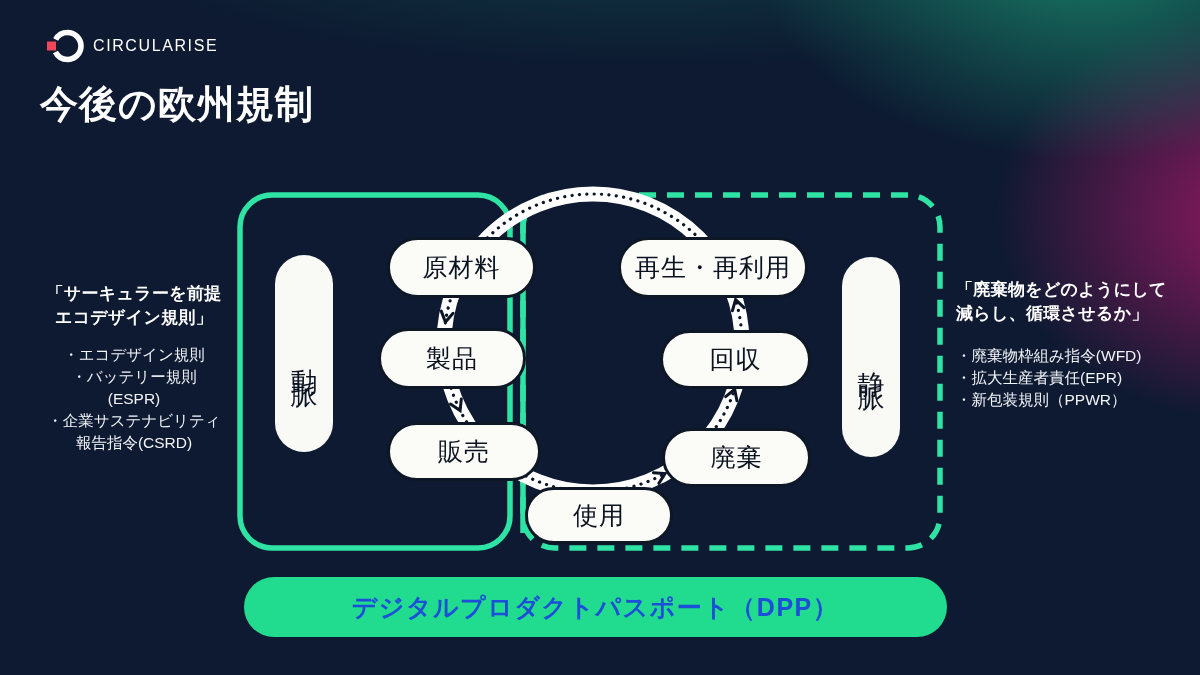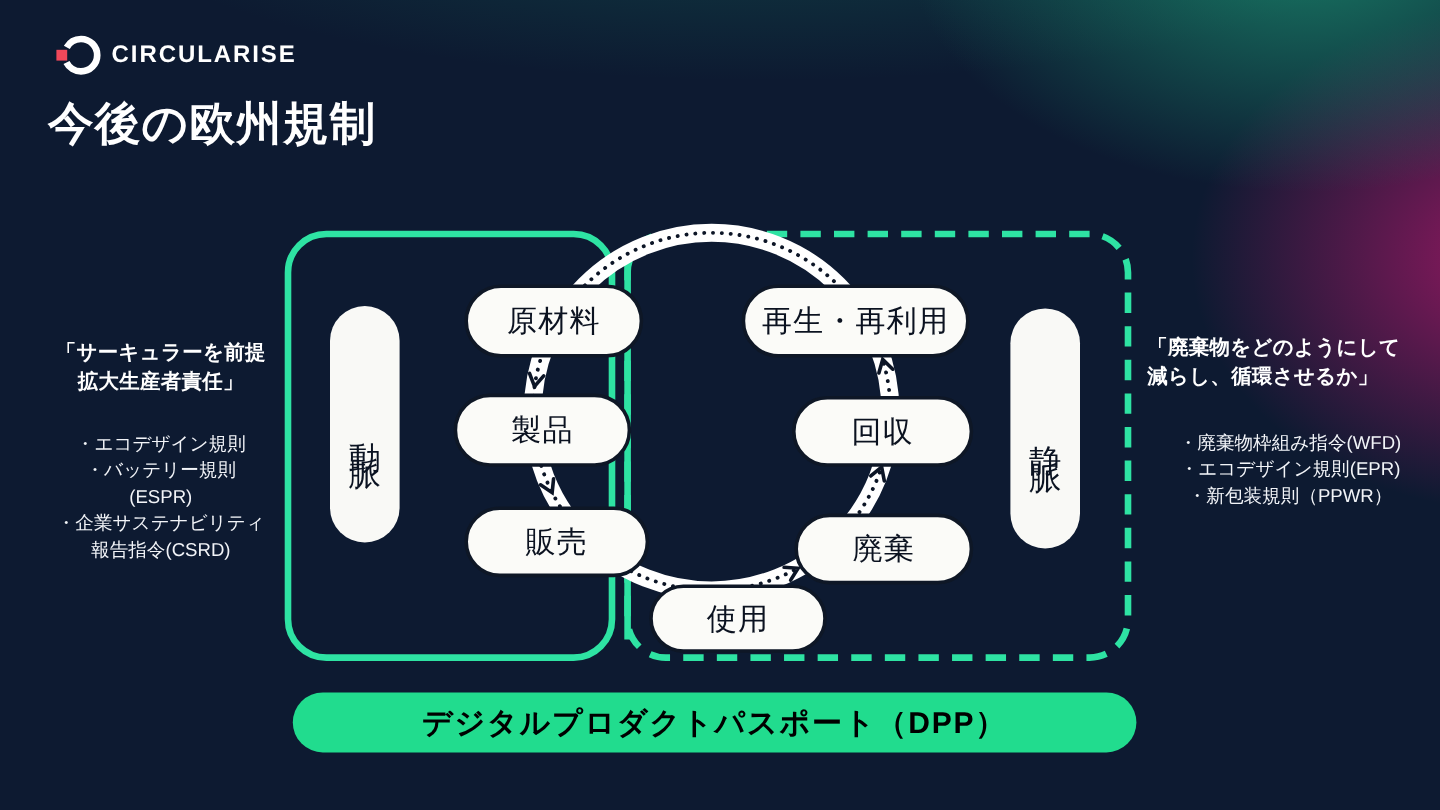--- a/index.html
+++ b/index.html
@@ -12,21 +12,21 @@
       radial-gradient(480px 300px at 1090px -50px, rgba(26,140,110,0.85), rgba(26,140,110,0) 70%),
       radial-gradient(400px 310px at 1265px 215px, rgba(172,24,106,0.85), rgba(172,24,106,0) 68%),
       radial-gradient(760px 210px at 640px -90px, rgba(20,110,95,0.45), rgba(20,110,95,0) 75%),
       #0D1A31;
     color:#fff;
   }
   .abs{position:absolute;}
 
   
   .logo{left:46px;top:26px;display:flex;align-items:center;gap:7px;}
-  .logo-word{font-size:20px;font-weight:bold;letter-spacing:1.6px;color:#fff;}
+  .logo-word{font-size:16px;font-weight:normal;letter-spacing:1.6px;color:#fff;}
 
   
   .title{left:40px;top:84px;font-size:38px;font-weight:900;letter-spacing:1px;line-height:1.1;}
   .subtitle{left:348px;top:90px;width:800px;font-size:18px;font-weight:bold;line-height:28px;letter-spacing:0.2px;}
 
   
   .diagram-svg{left:0;top:0;z-index:1;}
 
   
   .v-pill{
@@ -45,29 +45,29 @@
     display:flex;align-items:center;justify-content:center;
     color:#0b1220;font-size:25px;font-weight:500;letter-spacing:1px;
   }
 
   
   .panel{z-index:2;}
   .panel-left{left:28px;top:282px;width:212px;text-align:center;}
   .panel-right{left:956px;top:278px;width:238px;}
   .panel-heading{font-size:17px;font-weight:bold;line-height:1.42;letter-spacing:0.3px;}
   .panel-right .panel-heading{text-align:left;}
-  .panel-bullets{margin-top:30px;font-size:15.5px;line-height:1.42;color:#f2f4f8;}
-  .panel-right .panel-bullets{margin-top:33px;text-align:center;}
+  .panel-bullets{margin-top:14px;font-size:15.5px;line-height:1.42;color:#f2f4f8;}
+  .panel-right .panel-bullets{margin-top:19px;}
 
   
   .banner{
-    left:244px;top:577px;width:703px;height:50px;border-radius:999px;
+    left:244px;top:577px;width:703px;height:60px;border-radius:999px;
     background:#21DC8E;z-index:2;
     display:flex;align-items:center;justify-content:center;
-    font-size:25px;font-weight:bold;letter-spacing:1.5px;color:#000000;
+    font-size:25px;font-weight:bold;letter-spacing:1.5px;color:#1d4ed8;
   }
 </style>
 </head>
 <body>
 
 <div class="stage">
 
   <div class="abs logo">
     <svg width="40" height="40" viewBox="0 0 40 40">
       <circle cx="21.5" cy="20" r="13.5" fill="none" stroke="#ffffff" stroke-width="5.6" stroke-dasharray="35.9 13 40"></circle>
@@ -100,47 +100,47 @@
   <div class="abs v-pill" style="left:275px;top:255px;width:58px;height:197px">
     <span class="v-text">動脈</span>
   </div>
   <div class="abs v-pill" style="left:842px;top:257px;width:58px;height:200px">
     <span class="v-text">静脈</span>
   </div>
 
   <div class="abs node" style="left:387px;top:237px;width:143px;height:55px">原材料</div>
   <div class="abs node" style="left:378px;top:328px;width:142px;height:55px">製品</div>
   <div class="abs node" style="left:387px;top:422px;width:148px;height:53px">販売</div>
-  <div class="abs node" style="left:541px;top:487px;width:142px;height:51px">使用</div>
+  <div class="abs node" style="left:525px;top:487px;width:142px;height:51px">使用</div>
   <div class="abs node" style="left:662px;top:428px;width:143px;height:53px">廃棄</div>
   <div class="abs node" style="left:660px;top:330px;width:145px;height:53px">回収</div>
   <div class="abs node" style="left:618px;top:237px;width:184px;height:55px">再生・再利用</div>
 
   <div class="abs panel panel-left">
     <div class="panel-heading">
       <div>「サーキュラーを前提</div>
-      <div>拡大生産者責任」</div>
+      <div>エコデザイン規則」</div>
     </div>
     <div class="panel-bullets">
       <div>・エコデザイン規則</div>
       <div>・バッテリー規則</div>
       <div>(ESPR)</div>
       <div>・企業サステナビリティ</div>
       <div>報告指令(CSRD)</div>
     </div>
   </div>
 
   <div class="abs panel panel-right">
     <div class="panel-heading">
       <div>「廃棄物をどのようにして</div>
       <div>減らし、循環させるか」</div>
     </div>
     <div class="panel-bullets">
       <div>・廃棄物枠組み指令(WFD)</div>
-      <div>・エコデザイン規則(EPR)</div>
+      <div>・拡大生産者責任(EPR)</div>
       <div>・新包装規則（PPWR）</div>
     </div>
   </div>
 
   <div class="abs banner">
     <span>デジタルプロダクトパスポート（DPP）</span>
   </div>
 
 </div>
 

